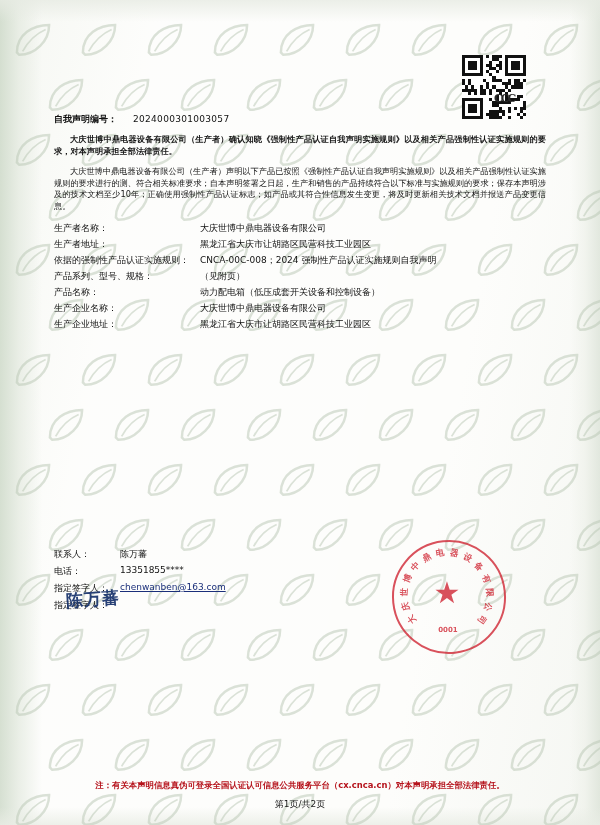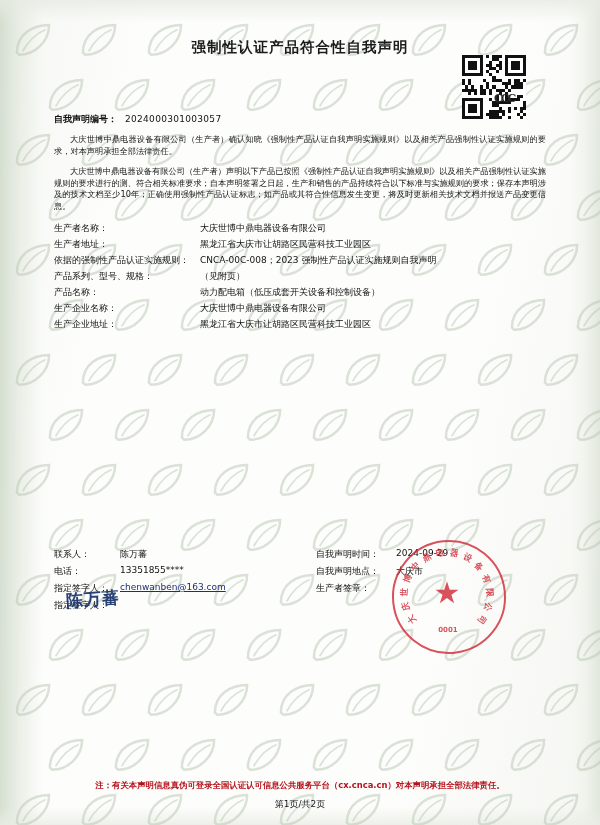--- a/index.html
+++ b/index.html
@@ -137,36 +137,36 @@
     left: 54px;
     font-size: 9px;
     color: #111;
     font-family: "DejaVu Sans", sans-serif;
   }
   .decl-no b {
     font-weight: bold;
   }
   .decl-no .val {
     font-weight: normal;
-    margin-left: 8px;
+    margin-left: 16px;
     letter-spacing: .3px;
   }
 
   .para {
     position: absolute;
     left: 54px;
     width: 492px;
     font-family: "DejaVu Sans", sans-serif;
     font-size: 8.2px;
     line-height: 11.6px;
     color: #151515;
     text-align: justify;
     text-indent: 16px;
   }
-  .para.p1 { top: 134px; }
+  .para.p1 { top: 134px; font-weight: bold; }
   .para.p2 { top: 166px; }
 
   .fields {
     position: absolute;
     left: 54px;
     top: 222px;
     width: 492px;
   }
   .field-row {
     display: flex;
@@ -1143,21 +1143,20 @@
       <div class="wm" style="left: 538px; top: 788px;">
         <svg viewBox="0 0 40 40" width="46" height="46">
           <path d="M6 30 C6 14 20 6 34 6 C34 20 22 32 8 32 Z" fill="none" stroke="#b9c7b4" stroke-width="2.2"></path>
           <path d="M11 29 C16 20 24 13 31 10" fill="none" stroke="#b9c7b4" stroke-width="1.6"></path>
         </svg>
       </div>
     </div>
 
   <div class="content">
 
-    <div class="doc-title">强制性认证产品符合性自我声明</div>
 
     <div class="qr">
       <div class="qrgrid" id="qrgrid">
           <div class="qrcell" style="left: 24.381px; top: 0px; width: 3.04762px; height: 3.04762px;"></div>
           <div class="qrcell" style="left: 30.4762px; top: 0px; width: 3.04762px; height: 3.04762px;"></div>
           <div class="qrcell" style="left: 33.5238px; top: 0px; width: 3.04762px; height: 3.04762px;"></div>
           <div class="qrcell" style="left: 36.5714px; top: 0px; width: 3.04762px; height: 3.04762px;"></div>
           <div class="qrcell" style="left: 30.4762px; top: 3.04762px; width: 3.04762px; height: 3.04762px;"></div>
           <div class="qrcell" style="left: 33.5238px; top: 3.04762px; width: 3.04762px; height: 3.04762px;"></div>
           <div class="qrcell" style="left: 27.4286px; top: 6.09524px; width: 3.04762px; height: 3.04762px;"></div>
@@ -1381,21 +1380,21 @@
         <div class="field-row">
           <div class="field-label">生产者名称：</div>
           <div class="field-value">大庆世博中鼎电器设备有限公司</div>
         </div>
         <div class="field-row">
           <div class="field-label">生产者地址：</div>
           <div class="field-value">黑龙江省大庆市让胡路区民营科技工业园区</div>
         </div>
         <div class="field-row">
           <div class="field-label">依据的强制性产品认证实施规则：</div>
-          <div class="field-value">CNCA-00C-008；2023 强制性产品认证实施规则自我声明</div>
+          <div class="field-value">CNCA-00C-008；2024 强制性产品认证实施规则自我声明</div>
         </div>
         <div class="field-row">
           <div class="field-label">产品系列、型号、规格：</div>
           <div class="field-value">（见附页）</div>
         </div>
         <div class="field-row">
           <div class="field-label">产品名称：</div>
           <div class="field-value">动力配电箱（低压成套开关设备和控制设备）</div>
         </div>
         <div class="field-row">
@@ -1417,34 +1416,20 @@
           <div class="lrow">
             <div class="lbl">电话：</div>
             <div class="val">13351855****</div>
           </div>
           <div class="lrow">
             <div class="lbl">指定签字人：</div>
             <div class="val mail">chenwanben@163.com</div>
           </div>
           <div class="lrow">
             <div class="lbl">指定签字人：</div>
-            <div class="val"></div>
-          </div>
-        </div>
-      <div class="lower-right" id="right-block">
-          <div class="lrow wide">
-            <div class="lbl">自我声明时间：</div>
-            <div class="val">2024-09-29</div>
-          </div>
-          <div class="lrow wide">
-            <div class="lbl">自我声明地点：</div>
-            <div class="val">大庆市</div>
-          </div>
-          <div class="lrow wide">
-            <div class="lbl">生产者签章：</div>
             <div class="val"></div>
           </div>
         </div>
     </div>
 
     <div class="sign-left">陈万蕃</div>
 
     <div class="seal">
       <div class="seal-ring"></div>
       <div class="seal-star">★</div>

